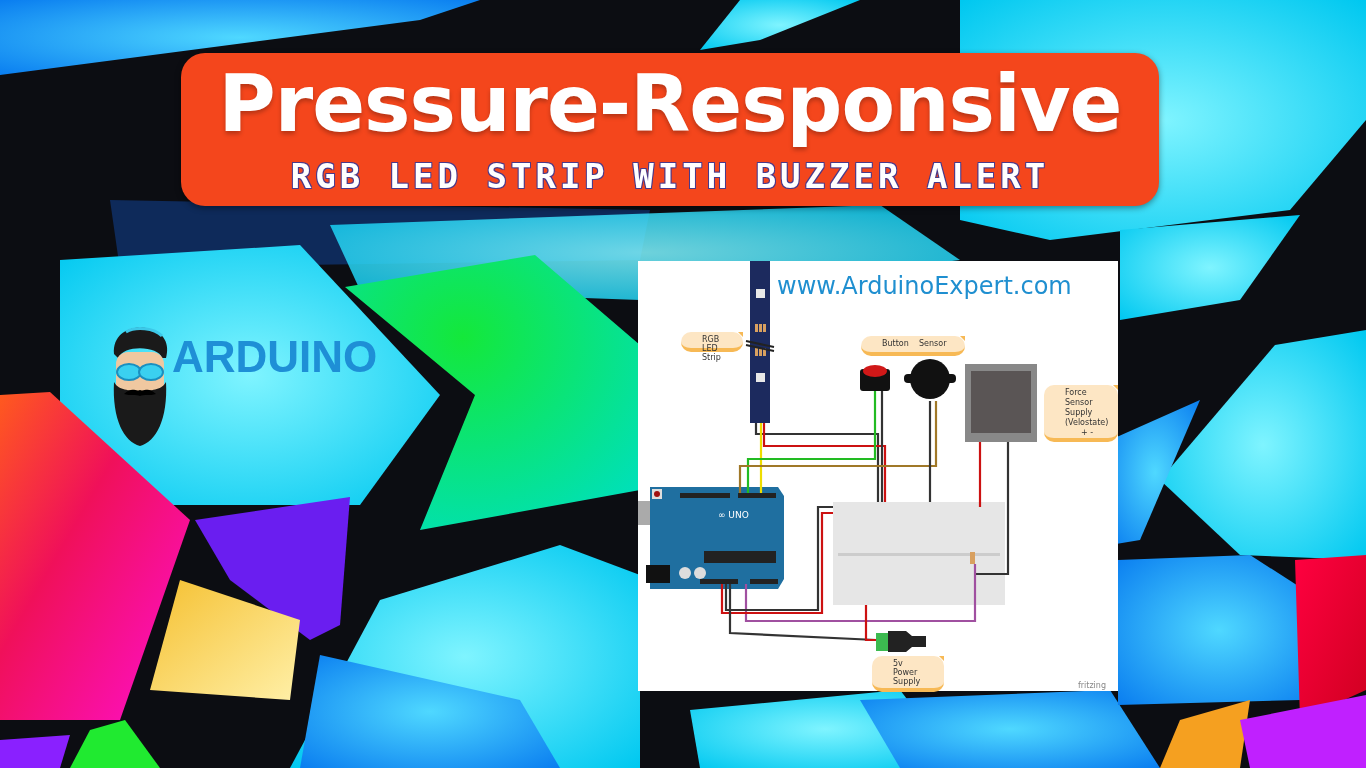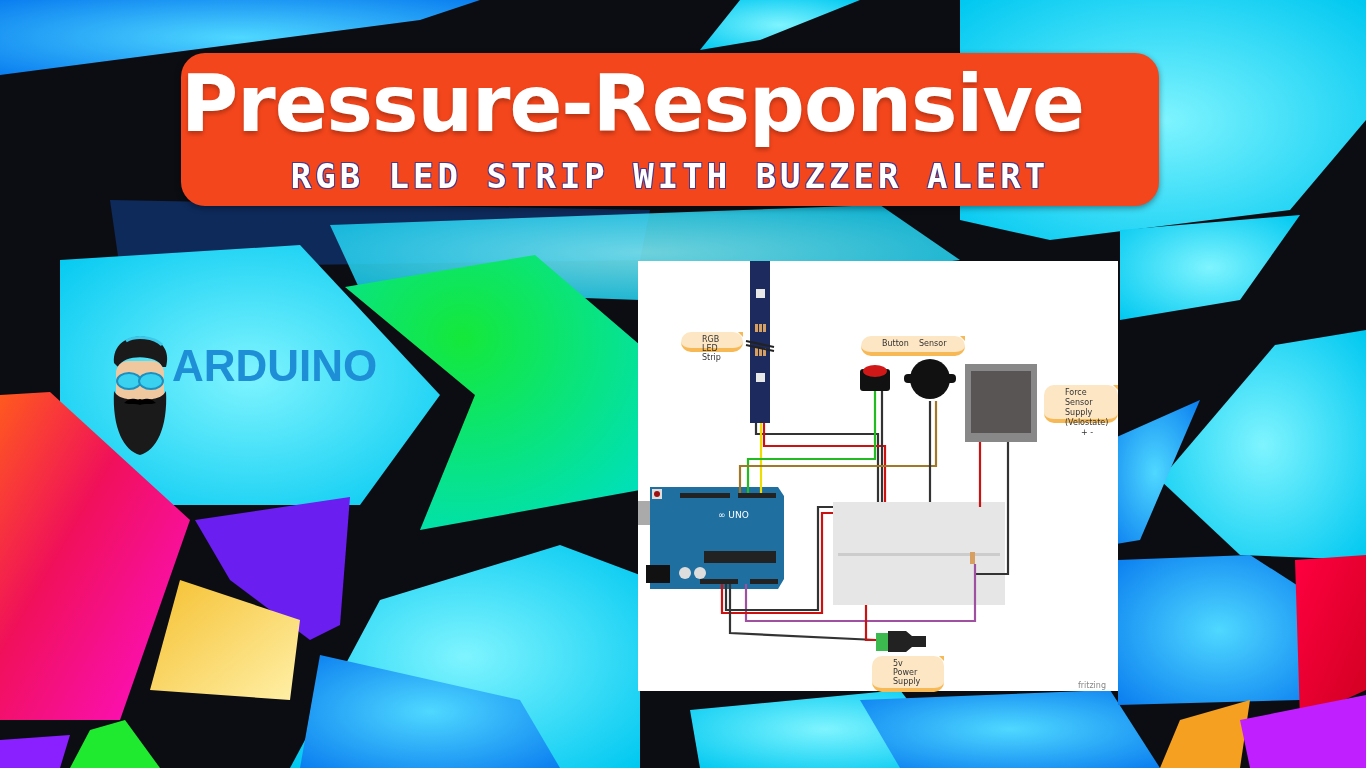--- a/index.html
+++ b/index.html
@@ -1,21 +1,21 @@
 <!DOCTYPE html>
 <html><head>
 <meta charset="utf-8">
 <style>
   html,body{margin:0;padding:0;}
   body{width:1366px;height:768px;overflow:hidden;position:relative;background:#0c0d12;font-family:"DejaVu Sans",sans-serif;}
   .bg{position:absolute;inset:0;overflow:hidden;}
   .title-box{position:absolute;left:181px;top:53px;width:978px;height:153px;background:#f4461c;border-radius:24px;box-shadow:0 2px 6px rgba(0,0,0,.4);}
-  .title-main{position:absolute;left:0;right:0;top:6px;color:#fff;font-family:"DejaVu Sans",sans-serif;font-weight:bold;font-size:78px;letter-spacing:-1px;text-shadow:0 3px 4px rgba(0,0,0,.25);}
+  .title-main{position:absolute;left:0;right:0;top:6px;text-align:center;color:#fff;font-family:"DejaVu Sans",sans-serif;font-weight:bold;font-size:78px;letter-spacing:-1px;text-shadow:0 3px 4px rgba(0,0,0,.25);}
   .title-sub{position:absolute;left:0;right:0;top:103px;text-align:center;color:#fff;font-family:"DejaVu Sans Mono",monospace;font-weight:bold;font-size:34px;letter-spacing:4px;text-shadow:1px 1px 0 #4a3a8a,-1px -1px 0 #4a3a8a,1px -1px 0 #4a3a8a,-1px 1px 0 #4a3a8a;}
-  .logo{position:absolute;left:104px;top:333px;width:290px;height:130px;}
+  .logo{position:absolute;left:104px;top:324px;width:290px;height:130px;}
   .logo-text1{position:absolute;left:68px;top:8px;font-family:"Liberation Sans",sans-serif;font-weight:bold;font-size:44px;color:#1e8fd6;letter-spacing:0px;}
   .logo-text2{position:absolute;left:68px;top:50px;font-family:"Liberation Sans",sans-serif;font-weight:bold;font-size:46px;color:#0a0a0a;}
   .diagram{position:absolute;left:638px;top:261px;width:480px;height:430px;background:#fff;}
   .url{position:absolute;left:139px;top:11px;font-family:"DejaVu Sans",sans-serif;font-size:24px;color:#1f8fd0;}
   .note{position:absolute;background:#fde6c4;border-bottom:4px solid #f7b955;font-family:"DejaVu Sans",sans-serif;font-size:8px;color:#333;padding:3px 21px;box-sizing:border-box;border-radius:10px;}
   .note:after{content:"";position:absolute;right:0;top:0;border-top:5px solid #f7b955;border-left:5px solid transparent;}
   .fritzing{position:absolute;right:12px;bottom:1px;font-size:8px;color:#888;font-family:"DejaVu Sans",sans-serif;}
 </style>
 </head>
 <body>
@@ -101,20 +101,21 @@
     <rect x="12" y="28" width="48" height="50" rx="12" fill="#f0c8a0"></rect>
     <ellipse cx="25" cy="48" rx="12" ry="8" fill="#3ad0f0" stroke="#1a8fc0" stroke-width="2"></ellipse>
     <ellipse cx="47" cy="48" rx="12" ry="8" fill="#3ad0f0" stroke="#1a8fc0" stroke-width="2"></ellipse>
     <path d="M10,58 C8,95 20,118 36,122 C52,118 64,95 62,58 C56,68 48,64 36,70 C24,64 16,68 10,58 Z" fill="#1a1a1a"></path>
     <path d="M20,70 C28,62 32,68 36,66 C40,68 44,62 52,70 C46,72 40,70 36,72 C32,70 26,72 20,70Z" fill="#000"></path>
   </svg>
   <div class="logo-text1">ARDUINO</div>
 </div>
 
 <div class="diagram">
+  <div class="url">www.ArduinoExpert.com</div>
 
   <svg width="480" height="430" viewBox="0 0 480 430" style="position:absolute;left:0;top:0;">
 
     <g>
       <rect x="112" y="0" width="20" height="162" fill="#1c2a5e"></rect>
       <rect x="118" y="28" width="9" height="9" fill="#e8e8e8"></rect>
       <rect x="117" y="63" width="3" height="8" fill="#d8a060"></rect>
         <rect x="121" y="63" width="3" height="8" fill="#d8a060"></rect>
         <rect x="125" y="63" width="3" height="8" fill="#d8a060"></rect>
       <rect x="117" y="87" width="3" height="8" fill="#d8a060"></rect>
@@ -185,20 +186,20 @@
       <polyline points="92,323 92,372 238,379" stroke="#333"></polyline>
       <polyline points="228,344 228,379 238,379" stroke="#cc1111"></polyline>
     </g>
   </svg>
 
   <div class="note" style="left:43px;top:71px;width:62px;height:20px;">RGB LED Strip</div>
   <div class="note" style="left:223px;top:75px;width:104px;height:20px;">
     <span>Button</span>
     <span style="position:absolute;left:58px;">Sensor</span>
   </div>
-  <div class="note" style="left:406px;top:124px;width:74px;height:38px;line-height:10px;">
+  <div class="note" style="left:406px;top:124px;width:74px;height:57px;line-height:10px;">
     <div>Force Sensor</div>
     <div>Supply  (Velostate)</div>
     <div style="padding-left:16px;">+        -</div>
   </div>
   <div class="note" style="left:234px;top:395px;width:72px;height:36px;">5v Power Supply</div>
   <div class="fritzing">fritzing</div>
 </div>
 
 </body></html>

